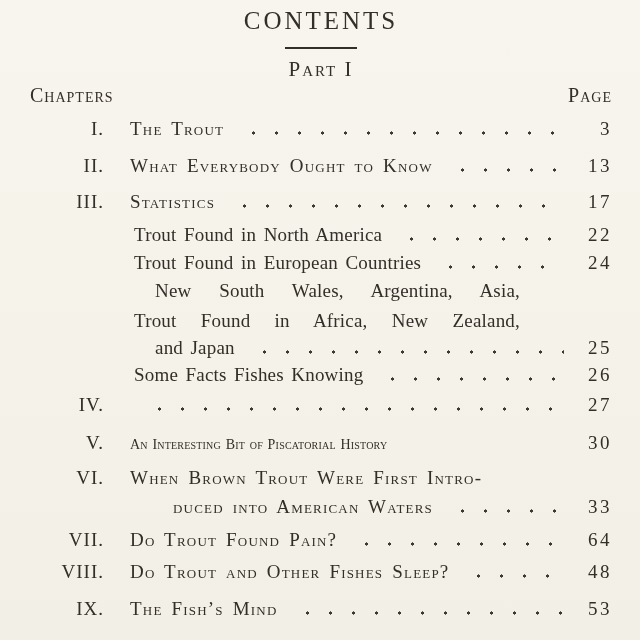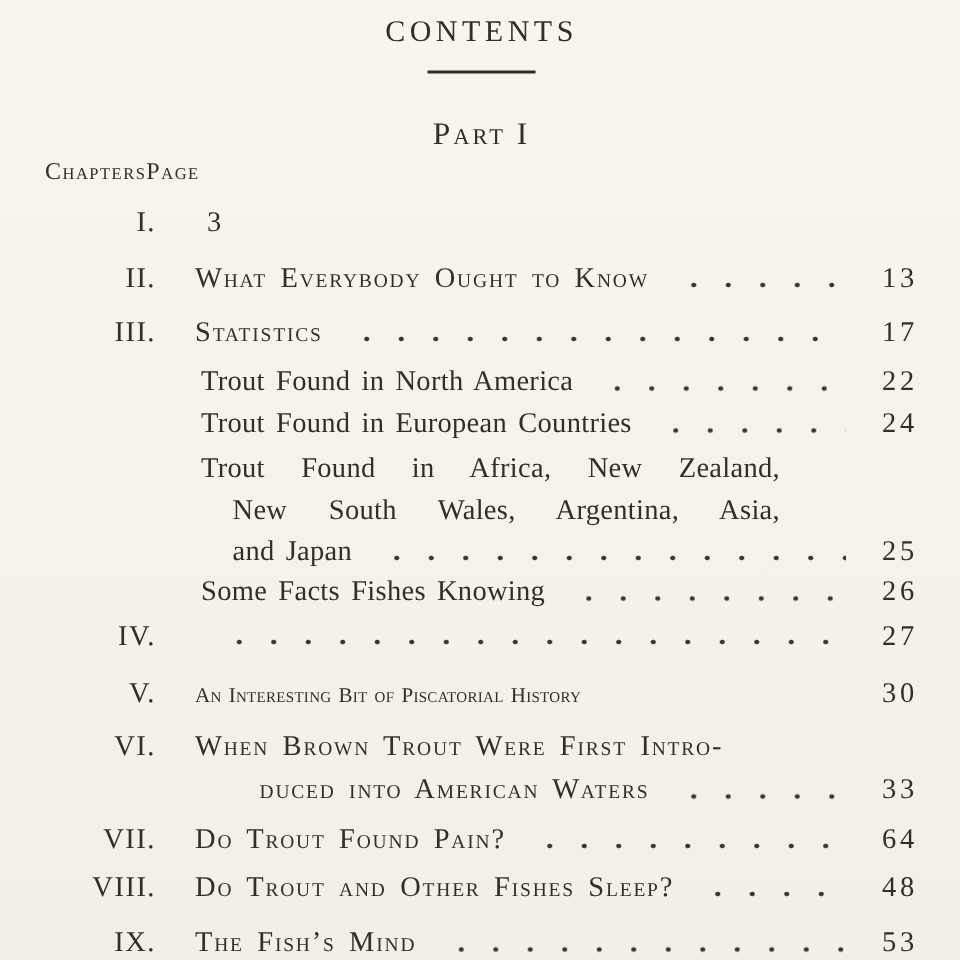--- a/index.html
+++ b/index.html
@@ -5,26 +5,26 @@
   html,body { margin:0; padding:0; }
   body {
     width:640px; height:640px; overflow:hidden;
     background: linear-gradient(180deg, #f8f5ee 0%, #f5f2ea 55%, #f2efe6 100%);
     color:#332e27;
     font-family:"Liberation Serif","DejaVu Serif",serif;
   }
   .page { padding:6px 28px 0 30px; position:relative; }
 
   .doc-title {
-    text-align:center; font-size:20px; letter-spacing:3px;
+    text-align:center; font-size:25px; letter-spacing:3px;
     line-height:26px; margin-top:2px;
   }
   .rule { width:72px; height:2px; background:#332e27; margin:13px auto 0 auto; }
-  .part { text-align:center; font-size:21px; letter-spacing:2px; line-height:24px; margin-top:28px; }
-  .cols { display:flex; font-size:16px; line-height:24px; margin-top:2px; letter-spacing:1px; }
+  .part { text-align:center; font-size:21px; letter-spacing:2px; line-height:24px; margin-top:8px; }
+  .cols { display:flex; justify-content:space-between; font-size:20px; line-height:24px; margin-top:2px; letter-spacing:1px; }
 
   .sc  { font-variant:small-caps; }
   .sub { font-size:19px; letter-spacing:0.2px; word-spacing:2.5px; }
 
   .row { display:flex; align-items:baseline; line-height:24px; }
   .num { width:74px; flex:none; text-align:right; font-size:19px; letter-spacing:1px; }
   .body { flex:1 1 auto; min-width:0; margin-left:26px; display:flex; align-items:baseline; }
   .t  { white-space:nowrap; }
   .titletext { font-size:19px; letter-spacing:1.2px; word-spacing:3px; }
   .tight { font-size:14px; letter-spacing:0.2px; word-spacing:1px; }
@@ -60,20 +60,24 @@
   <div class="rule"></div>
   <div class="part sc">Part I</div>
 
   <div class="cols">
     <span class="sc">Chapters</span>
     <span class="sc">Page</span>
   </div>
 
   <div class="row mt10">
     <div class="num">I.</div>
+    <div class="body">
+      <span class="t sc titletext">The Trout</span>
+      <span class="leader"></span>
+    </div>
     <div class="pg">3</div>
   </div>
 
   <div class="row mt11">
     <div class="num">II.</div>
     <div class="body">
       <span class="t sc titletext">What Everybody Ought to Know</span>
       <span class="leader"></span>
     </div>
     <div class="pg">13</div>
@@ -95,27 +99,27 @@
     <div class="pg">22</div>
   </div>
 
   <div class="row mt4">
     <div class="sp104"></div>
     <span class="t sub">Trout Found in European Countries</span>
     <span class="leader"></span>
     <div class="pg">24</div>
   </div>
 
+  <div class="row mt4">
+    <div class="sp125"></div>
+    <div class="jline w365 sub">New South Wales, Argentina, Asia,</div>
+  </div>
   <div class="row mt6">
     <div class="sp104"></div>
     <div class="jline w386 sub">Trout Found in Africa, New Zealand,</div>
-  </div>
-  <div class="row mt4">
-    <div class="sp125"></div>
-    <div class="jline w365 sub">New South Wales, Argentina, Asia,</div>
   </div>
   <div class="row mt3">
     <div class="sp125"></div>
     <span class="t sub">and Japan</span>
     <span class="leader"></span>
     <div class="pg">25</div>
   </div>
 
   <div class="row mt3">
     <div class="sp104"></div>

